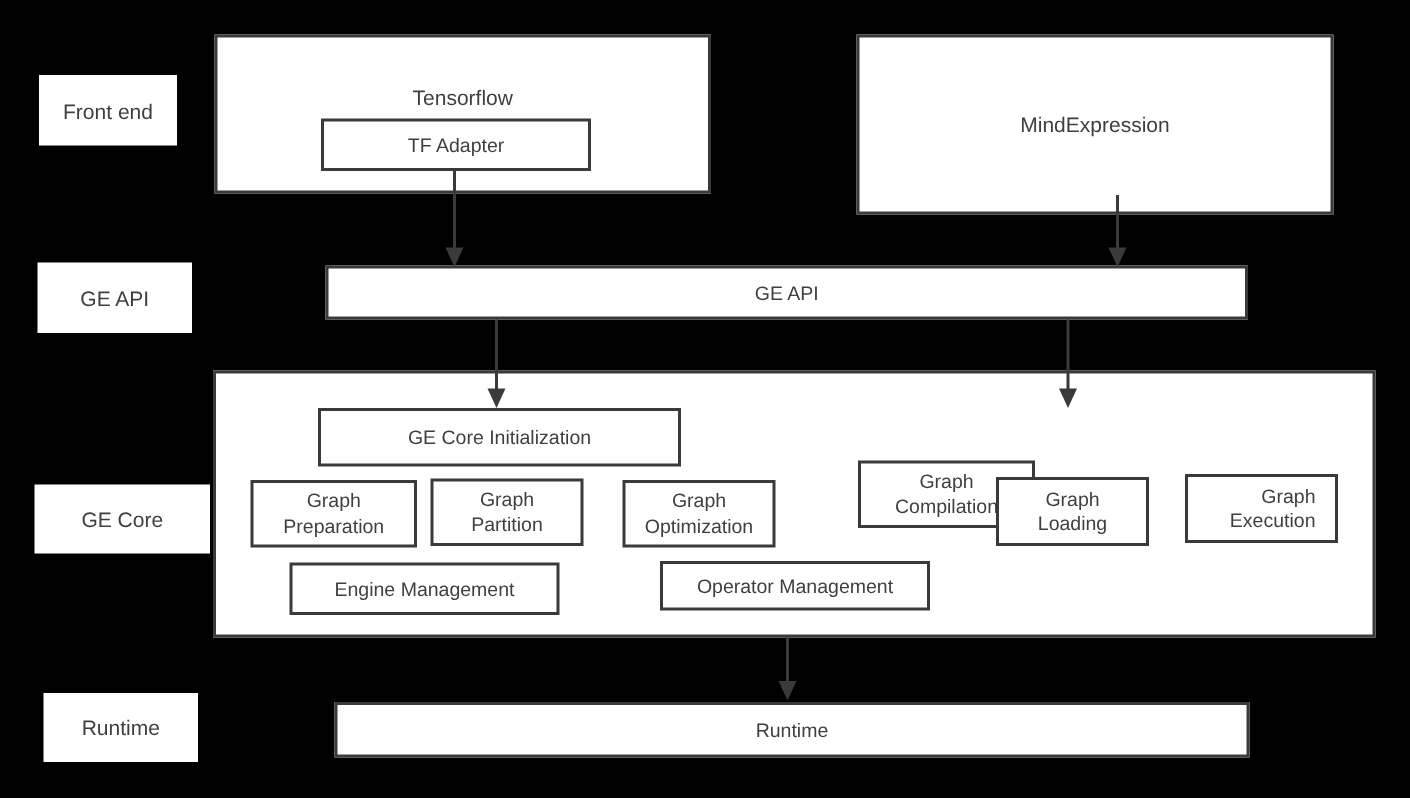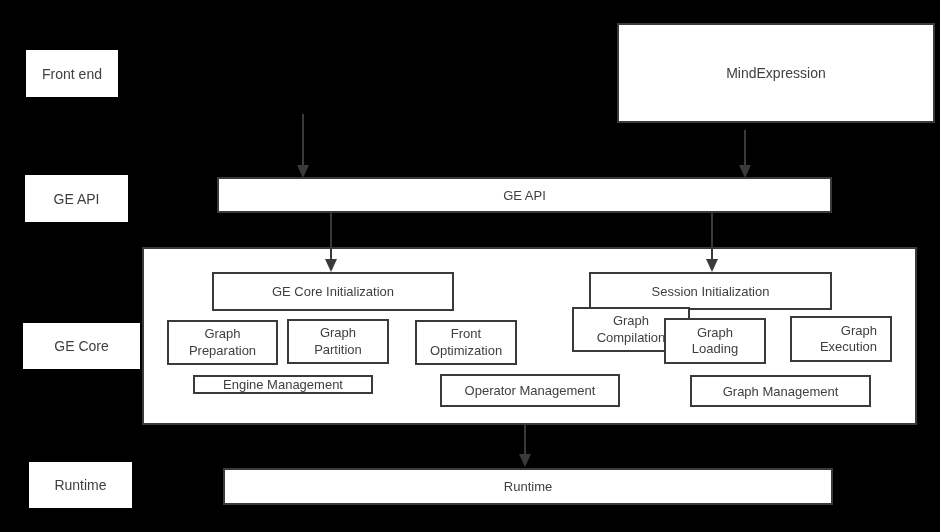--- a/index.html
+++ b/index.html
@@ -90,40 +90,42 @@
 </head>
 <body>
 
 <div class="canvas">
 
   <div class="row-label" style="left:26px; top:50px; width:92px; height:47px;">Front end</div>
   <div class="row-label" style="left:25px; top:175px; width:103px; height:47px;">GE API</div>
   <div class="row-label" style="left:23px; top:323px; width:117px; height:46px;">GE Core</div>
   <div class="row-label" style="left:29px; top:462px; width:103px; height:46px;">Runtime</div>
 
+  <div class="container-box" style="left:143px; top:23px; width:331px; height:106px;">
+    <div class="outer-title">Tensorflow</div>
+    <div class="box" style="left:69px; top:54px; width:180px; height:35px;">TF Adapter</div>
+  </div>
 
-  <div class="box" style="left:617px; top:23px; width:318px; height:100px; font-size:14px;">MindExpression</div>
+  <div class="box" style="left:571px; top:23px; width:318px; height:120px; font-size:14px;">MindExpression</div>
 
   <div class="box" style="left:217px; top:177px; width:615px; height:36px;">GE API</div>
 
   <div class="container-box" style="left:142px; top:247px; width:775px; height:178px;">
 
     <div class="box" style="left:68px; top:23px; width:242px; height:39px;">GE Core Initialization</div>
-    <div class="box" style="left:445px; top:23px; width:243px; height:38px;">Session Initialization</div>
 
     <div class="box stage" style="left:23px; top:71px; width:111px; height:45px;">Graph Preparation</div>
     <div class="box stage" style="left:143px; top:70px; width:102px; height:45px;">Graph Partition</div>
-    <div class="box stage" style="left:271px; top:71px; width:102px; height:45px;">Front Optimization</div>
+    <div class="box stage" style="left:271px; top:71px; width:102px; height:45px;">Graph Optimization</div>
     <div class="box stage" style="left:396px; top:58px; width:118px; height:45px;margin-left:32px;">Graph Compilation</div>
     <div class="box stage" style="left:520px; top:69px; width:102px; height:46px;">Graph Loading</div>
     <div class="box stage" style="left:646px; top:67px; width:102px; height:46px;text-align:right;">Graph Execution</div>
 
-    <div class="box" style="left:49px; top:126px; width:180px; height:19px;">Engine Management</div>
+    <div class="box" style="left:49px; top:126px; width:180px; height:35px;">Engine Management</div>
     <div class="box" style="left:296px; top:125px; width:180px; height:33px;">Operator Management</div>
-    <div class="box" style="left:546px; top:126px; width:181px; height:32px;">Graph Management</div>
   </div>
 
   <div class="box" style="left:223px; top:468px; width:610px; height:37px;">Runtime</div>
 
   <div class="arrow" style="left:297px; top:114px; height:64px;">
     <div class="arrow-shaft"></div>
     <div class="arrow-head"></div>
   </div>
   <div class="arrow" style="left:739px; top:130px; height:48px;">
     <div class="arrow-shaft"></div>

